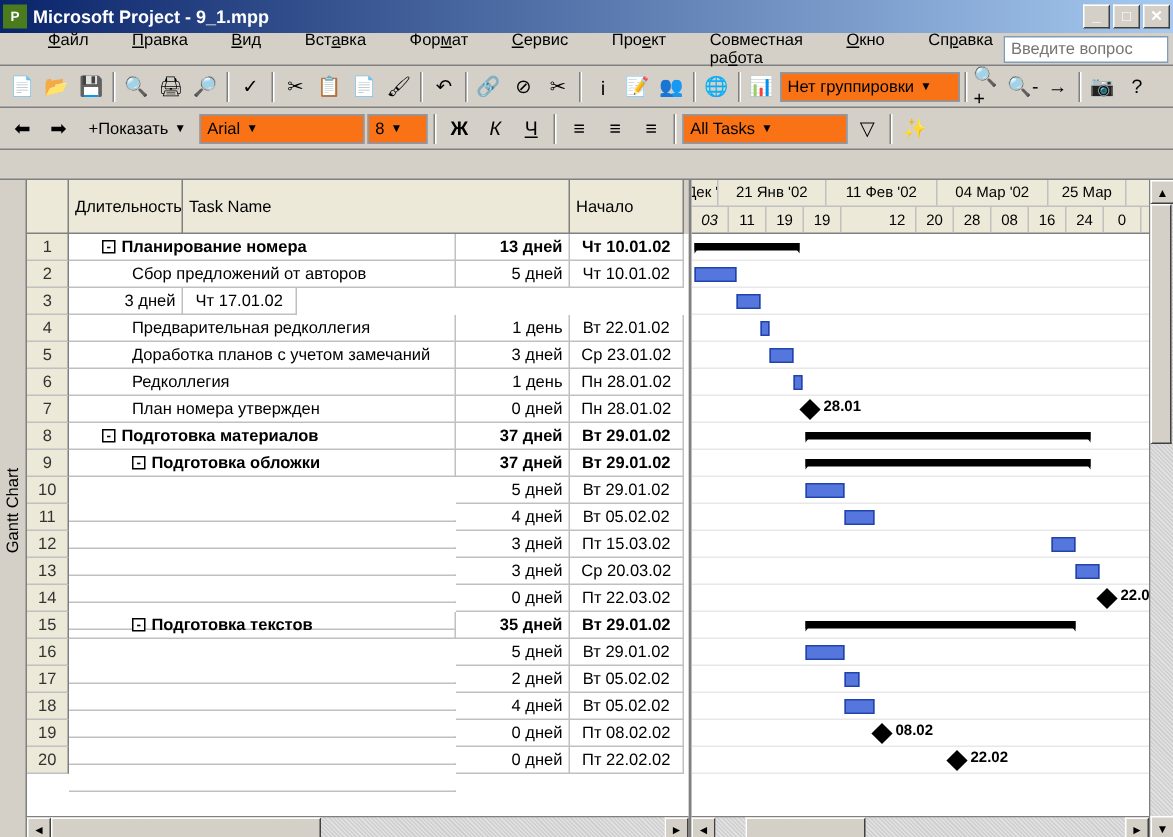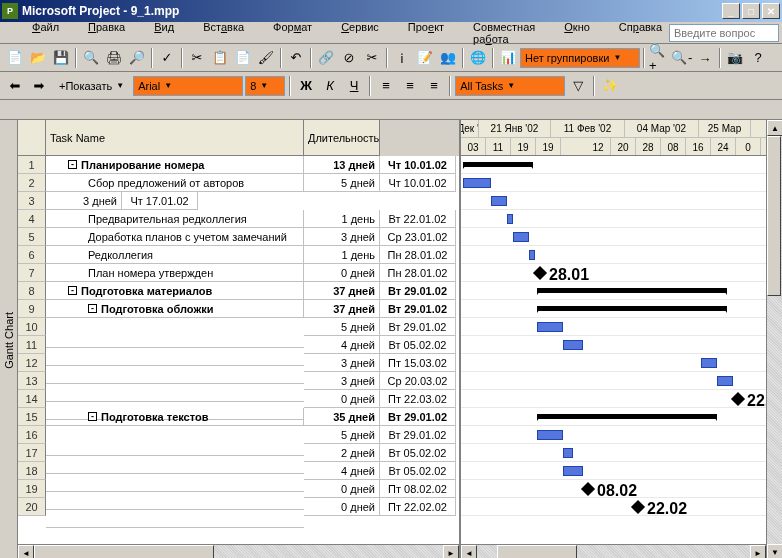--- a/index.html
+++ b/index.html
@@ -64,21 +64,21 @@
 .th-cell { border-right: 1px solid #c0c0c0; font-size: 10px; display: flex; align-items: center; justify-content: center; padding: 0 2px; white-space: nowrap; overflow: hidden; }
 
 .gantt-body { flex: 1; background: #fff; position: relative; overflow: hidden; }
 .gantt-row { height: 18px; border-bottom: 1px solid #e8e8e8; position: relative; }
 .gbar { position: absolute; height: 10px; top: 4px; background: #5577dd; border: 1px solid #2244aa; }
 .gsummary { position: absolute; height: 5px; top: 6px; background: #000; }
 .gsummary::before, .gsummary::after { content: ''; position: absolute; top: 0; width: 0; height: 0; border-top: 7px solid #000; }
 .gsummary::before { left: 0; border-right: 5px solid transparent; }
 .gsummary::after { right: 0; border-left: 5px solid transparent; }
 .gmilestone { position: absolute; width: 10px; height: 10px; top: 4px; background: #000; transform: rotate(45deg); }
-.gm-label { position: absolute; top: 2px; font-size: 16px; font-weight: bold; }
+.gm-label { position: absolute; top: 2px; font-size: 10px; font-weight: bold; }
 
 .hscroll { height: 16px; background: #d4d0c8; border-top: 1px solid #808080; display: flex; }
 .hsb-btn { width: 16px; height: 16px; background: #d4d0c8; border: 1px solid #fff; border-right-color: #404040; border-bottom-color: #404040; display: flex; align-items: center; justify-content: center; font-size: 8px; cursor: pointer; }
 .hsb-track { flex: 1; background: repeating-linear-gradient(45deg, #e0e0e0, #e0e0e0 1px, #d0d0d0 1px, #d0d0d0 2px); position: relative; }
 .hsb-thumb { position: absolute; height: 14px; top: 0; background: #d4d0c8; border: 1px solid #fff; border-right-color: #404040; border-bottom-color: #404040; }
 
 .vscroll { width: 16px; background: #d4d0c8; border-left: 1px solid #808080; display: flex; flex-direction: column; }
 </style>
 </head>
 <body>
@@ -196,22 +196,23 @@
 <div class="formula-bar"></div>
 
 <div class="main-area">
   <div class="side-tab">
     <div class="side-tab-text">Gantt Chart</div>
   </div>
   <div class="split-container">
     <div class="left-pane">
       <div class="grid-header">
         <div class="gh-cell gh-rownum"></div>
+        <div class="gh-cell gh-dur">Длительность</div>
         <div class="gh-cell gh-task">Task Name</div>
-        <div class="gh-cell gh-dur">Длительность</div>
+        <div class="gh-cell gh-start">Начало</div>
       </div>
       <div class="grid-body" id="grid-body">
           <div class="grid-row">
             <div class="gc gc-num">1</div>
             <div class="gc gc-task indent1 bold"><span class="outline-btn">-</span>Планирование номера</div>
             <div class="gc gc-dur bold">13 дней</div>
             <div class="gc gc-start bold">Чт 10.01.02</div>
           </div>
           <div class="grid-row">
             <div class="gc gc-num">2</div>
@@ -338,21 +339,21 @@
     <div class="right-pane">
       <div class="timeline-header">
         <div class="th-row1" id="th-row1">
             <div class="th-cell" style="width: 18px;">1 Дек '01</div>
             <div class="th-cell" style="width: 72px;">21 Янв '02</div>
             <div class="th-cell" style="width: 74px;">11 Фев '02</div>
             <div class="th-cell" style="width: 74px;">04 Мар '02</div>
             <div class="th-cell" style="width: 52px;">25 Мар</div>
           </div>
         <div class="th-row2" id="th-row2">
-            <div class="th-cell" style="width: 25px;">03</div>
+            <div class="th-cell" style="width: 25px; font-style: italic;">03</div>
             <div class="th-cell" style="width: 25px;">11</div>
             <div class="th-cell" style="width: 25px;">19</div>
             <div class="th-cell" style="width: 25px;">19</div>
             <div class="th-cell" style="width: 25px; margin-top: 28px;">04</div>
             <div class="th-cell" style="width: 25px;">12</div>
             <div class="th-cell" style="width: 25px;">20</div>
             <div class="th-cell" style="width: 25px;">28</div>
             <div class="th-cell" style="width: 25px;">08</div>
             <div class="th-cell" style="width: 25px;">16</div>
             <div class="th-cell" style="width: 25px;">24</div>

